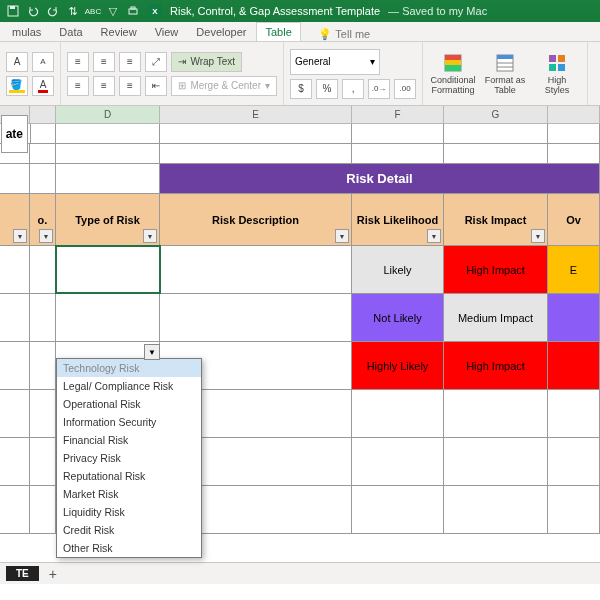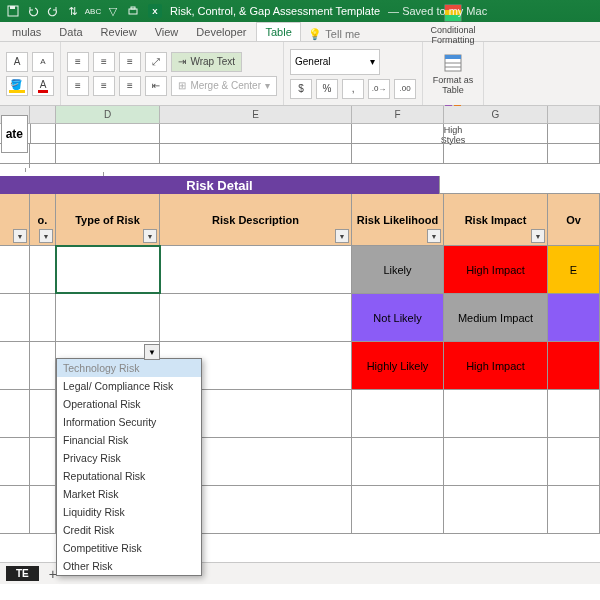--- a/index.html
+++ b/index.html
@@ -10,58 +10,58 @@
 .titlebar .qat { display: flex; gap: 6px; align-items: center; }
 .titlebar .qat-icon { width: 14px; height: 14px; display: inline-flex; align-items: center; justify-content: center; opacity: .9; }
 .titlebar .doc-icon { width: 14px; height: 14px; background: #107c41; border-radius: 2px; display: inline-flex; align-items: center; justify-content: center; font-size: 8px; font-weight: bold; }
 .titlebar .title-text { font-weight: 400; }
 .titlebar .saved { opacity: .85; }
 
 
 .ribbon-tabs { background: #f3f2f1; height: 20px; display: flex; align-items: flex-end; padding-left: 4px; gap: 2px; border-bottom: 1px solid #d0d0d0; font-size: 11px; }
 .ribbon-tabs .tab { padding: 3px 8px; color: #555; }
 .ribbon-tabs .tab.active { background: #fff; color: #107c41; border: 1px solid #d0d0d0; border-bottom: none; }
-.ribbon-tabs .tell-me { color: #777; margin-left: 6px; }
+.ribbon-tabs .tell-me { color: #777; margin-left: 16px; }
 
 
 .ribbon { background: #f3f2f1; height: 64px; display: flex; align-items: stretch; border-bottom: 1px solid #c8c8c8; }
 .rib-group { border-right: 1px solid #dadada; padding: 4px 6px; display: flex; flex-direction: column; justify-content: center; gap: 4px; }
 .rib-row { display: flex; align-items: center; gap: 4px; }
 .rib-btn { height: 20px; padding: 0 6px; background: #fff; border: 1px solid #c8c8c8; display: flex; align-items: center; gap: 4px; font-size: 10px; color: #444; white-space: nowrap; }
 .rib-btn.sm { width: 22px; padding: 0; justify-content: center; }
 .rib-drop { width: 90px; height: 20px; border: 1px solid #c8c8c8; background: #fff; font-size: 10px; padding: 12px 4px; display: flex; align-items: center; justify-content: space-between; }
 .big-btn { width: 48px; display: flex; flex-direction: column; align-items: center; justify-content: center; gap: 2px; font-size: 9px; color: #444; text-align: center; padding: 2px; }
 .big-btn .big-icon { width: 20px; height: 20px; }
 
 
 .sheet { position: relative; }
 .col-headers { display: flex; height: 18px; background: #e6e6e6; border-bottom: 1px solid #b7b7b7; font-size: 10px; color: #555; }
 .col-h { border-right: 1px solid #b7b7b7; display: flex; align-items: center; justify-content: center; }
 .col-h.sel { background: #d2e8d4; }
 
 .grid { position: relative; }
 .g-row { display: flex; height: 48px; border-bottom: 1px solid #999; }
 .g-row.short { height: 20px; }
-.g-row.hdr { height: 30px; flex-direction: column; }
+.g-row.hdr { height: 30px; }
 .g-row.hdr2 { height: 52px; }
 .g-cell { border-right: 1px solid #999; display: flex; align-items: center; justify-content: center; font-size: 11px; position: relative; padding: 2px; }
 
 
 .c-left { width: 30px; }
 .c-no { width: 26px; }
 .c-type { width: 104px; }
 .c-desc { width: 192px; }
 .c-like { width: 92px; }
 .c-imp { width: 104px; }
 .c-ov { width: 52px; }
 
 
 .peach { background: #f4c99a; font-weight: 600; font-size: 11px; }
 .purple { background: #6b3fa0; color: #fff; font-weight: 700; font-size: 13px; }
-.yellow { background: #a3a3a3; }
+.yellow { background: #e5e5e5; }
 .green { background: #8b5cf6; }
 .red { background: #ff0000; }
 .orange { background: #ffc000; }
 
 .filter-arrow { position: absolute; right: 2px; bottom: 2px; width: 14px; height: 14px; border: 1px solid #999; background: #f0f0f0; display: flex; align-items: center; justify-content: center; font-size: 7px; color: #444; }
 
 .ate-tag { background: #fff; border: 1px solid #999; padding: 11px 4px; font-weight: 700; font-size: 12px; }
 
 
 .dropdown-list { position: absolute; left: 56px; top: 252px; width: 146px; background: #fff; border: 1px solid #7a7a7a; box-shadow: 2px 2px 6px rgba(0,0,0,.3); z-index: 10; font-size: 10.5px; }
@@ -163,21 +163,21 @@
         </div>
       </div>
     <div class="rib-row">
       <div class="rib-btn sm">$</div>
       <div class="rib-btn sm">%</div>
       <div class="rib-btn sm">,</div>
       <div class="rib-btn sm" style="font-size:8px">.0→</div>
       <div class="rib-btn sm" style="font-size:8px">.00</div>
     </div>
   </div>
-  <div class="rib-group" style="flex-direction:column">
+  <div class="rib-group" style="flex-direction:row">
     <div class="big-btn">
       <svg class="big-icon" viewBox="0 0 20 20">
           <rect x="2" y="2" width="16" height="16" fill="#fff" stroke="#888"></rect>
           <rect x="2" y="2" width="16" height="5" fill="#e74c3c"></rect>
           <rect x="2" y="7" width="16" height="5" fill="#f1c40f"></rect>
           <rect x="2" y="12" width="16" height="6" fill="#2ecc71"></rect>
         </svg>
       <span>Conditional Formatting</span>
     </div>
     <div class="big-btn">
@@ -323,21 +323,20 @@
     <div class="opt sel">Technology Risk</div>
     <div class="opt">Legal/ Compliance Risk</div>
     <div class="opt">Operational Risk</div>
     <div class="opt">Information Security</div>
     <div class="opt">Financial Risk</div>
     <div class="opt">Privacy Risk</div>
     <div class="opt">Reputational Risk</div>
     <div class="opt">Market Risk</div>
     <div class="opt">Liquidity Risk</div>
     <div class="opt">Credit Risk</div>
-    <div class="opt">Competitive Risk</div>
     <div class="opt">Other Risk</div>
   </div>
 </div>
 
 <div class="sheet-tabs">
   <div class="sheet-tab">TE</div>
   <div class="sheet-add">+</div>
 </div>
 
 </body></html>

